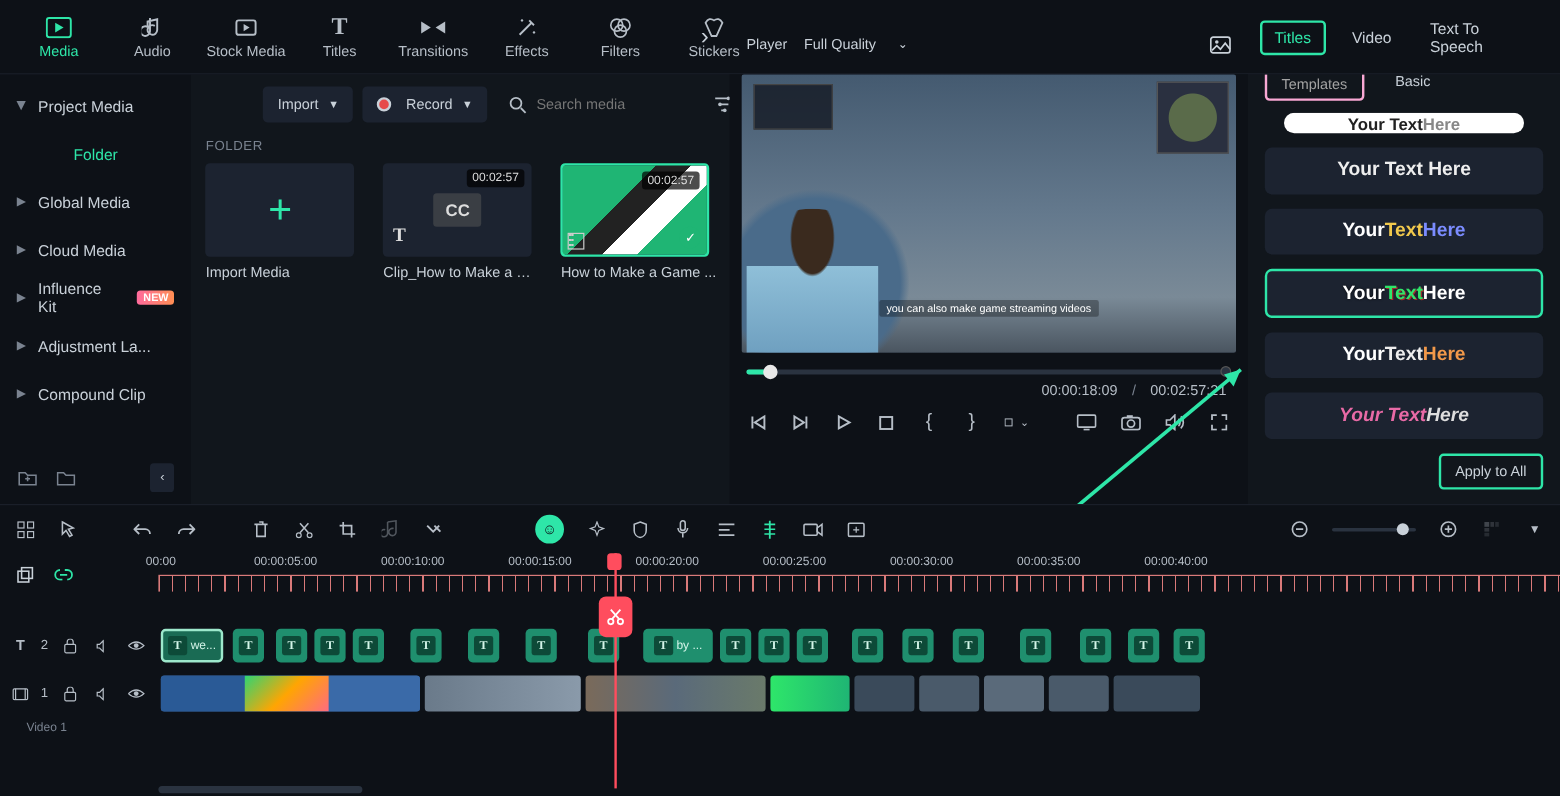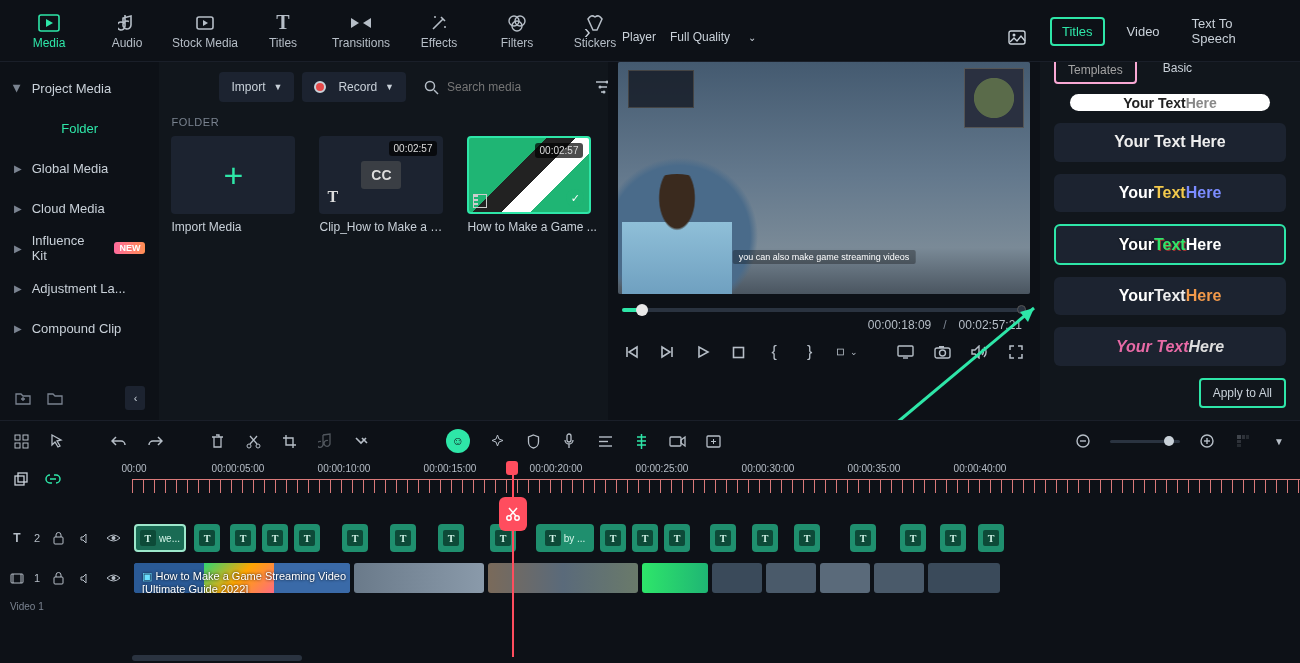--- a/index.html
+++ b/index.html
@@ -113,21 +113,21 @@
 .tracks { display:flex; flex-direction:column; margin-top:24px;}
 .track { display:flex; align-items:center; height:34px; margin-bottom:6px;}
 .track-head { width:132px; display:flex; align-items:center; gap:10px; padding:0 10px; color:#b6bec7; font-size:11px;}
 .track-body { flex:1; position:relative; height:100%;}
 .title-clip { position:absolute; height:28px; top:3px; background:#1f8f6e; border-radius:4px; display:flex; align-items:center; justify-content:center; color:#d4f5e9;}
 .title-clip.first { border:2px solid #9de8cc; background:#1a6b54;}
 .title-t { width:16px; height:16px; background:#0d4a38; border-radius:2px; display:flex; align-items:center; justify-content:center; font-size:10px; font-weight:bold; font-family:serif;}
 .video-clip { position:absolute; height:30px; top:2px; border-radius:3px; overflow:hidden; display:flex;}
 .vc-label { position:absolute; left:8px; top:7px; color:#fff; font-size:11px; z-index:2; text-shadow:0 0 3px #000;}
 .vc-seg { height:100%; width:24px;}
-.track-name { font-size:10px; color:#7a8390; padding-left:10px;}
+.track-name { font-size:10px; color:#7a8390; padding-left:22px;}
 .tl-scroll { position:absolute; bottom:2px; left:132px; right:12px; height:6px; background:transparent;}
 .tl-scroll-thumb { position:absolute; left:0; width:170px; height:6px; background:#2a3340; border-radius:3px;}
 
 svg { display:block; }
 </style>
 </head>
 <body>
 
 <div class="app">
 
@@ -731,21 +731,20 @@
             </span>
           <span class="tl-ico">
               <svg width="15" height="10" viewBox="0 0 15 10">
                 <path d="M1 5 Q7.5 -1 14 5 Q7.5 11 1 5" fill="none" stroke="currentColor"></path>
                 <circle cx="7.5" cy="5" r="2" fill="currentColor"></circle>
               </svg>
             </span>
         </div>
         <div class="track-body">
           <div class="video-clip" style="left:2px;width:216px;background:#3a6aa8;">
-            <span class="vc-label"><span style="color:#6be0ff;">▣ </span><span>How to Make a Game Streaming Video [Ultimate Guide 2022]</span></span>
             <div class="vc-seg" style="background:#2a5a96;width:70px;"></div>
             <div class="vc-seg" style="background:linear-gradient(135deg,#2ed573,#ffa502,#ff6b81);width:70px;"></div>
             <div class="vc-seg" style="background:#3a6aa8;width:76px;"></div>
           </div>
           <div class="video-clip" style="left:222px;width:130px;background:linear-gradient(90deg,#6a7a8a,#8a9aaa);"></div>
           <div class="video-clip" style="left:356px;width:150px;background:linear-gradient(90deg,#7a6a5a,#5a6a7a,#6a7a6a);"></div>
           <div class="video-clip" style="left:510px;width:66px;background:linear-gradient(90deg,#2ee66a,#1fb574);"></div>
           <div class="video-clip" style="left:580px;width:50px;background:#3a4a5a;"></div>
           <div class="video-clip" style="left:634px;width:50px;background:#4a5a6a;"></div>
           <div class="video-clip" style="left:688px;width:50px;background:#5a6a7a;"></div>

